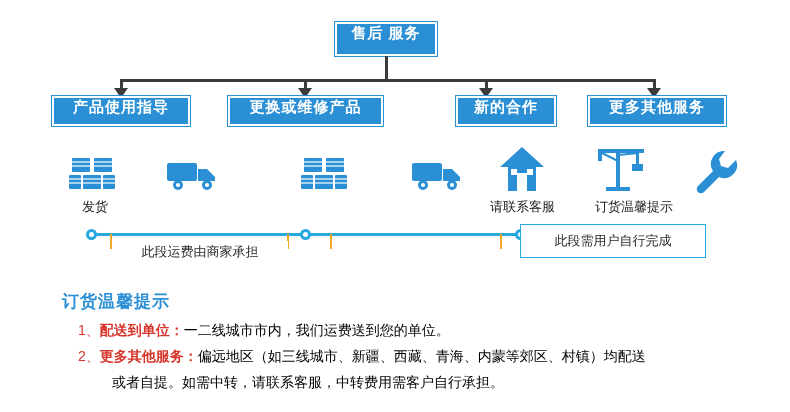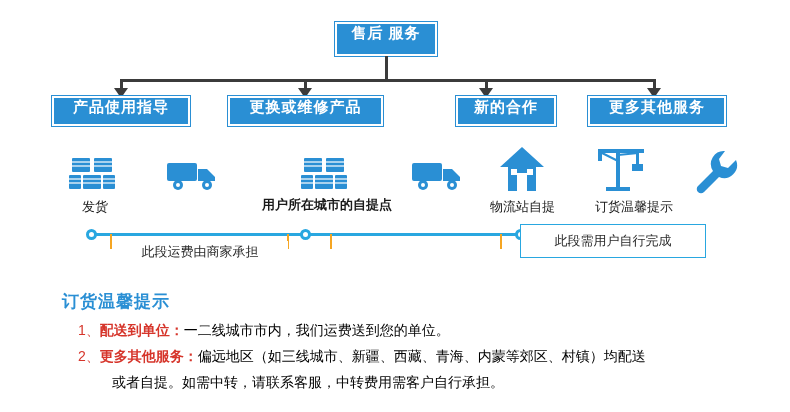--- a/index.html
+++ b/index.html
@@ -224,21 +224,20 @@
         <line x1="26" y1="18" x2="44" y2="18"></line>
         <line x1="15" y1="31" x2="33" y2="31"></line>
         <line x1="15" y1="35" x2="33" y2="35"></line>
         <line x1="1" y1="31" x2="13" y2="31"></line>
         <line x1="1" y1="35" x2="13" y2="35"></line>
         <line x1="35" y1="31" x2="47" y2="31"></line>
         <line x1="35" y1="35" x2="47" y2="35"></line>
       </g>
     </svg>
   </div>
-  <div class="icon-label bold" style="left:247px; top:196px; width:160px;">用户所在城市的自提点</div>
 
   <div class="icon-wrap" style="left:410px; top:155px; width:56px; height:40px;">
     <svg width="56" height="40" viewBox="0 0 56 40">
       <g fill="#2a8fd4">
         <rect x="2" y="8" width="30" height="18" rx="2"></rect>
         <path d="M33 14 h9 l8 8 v4 h-17 z"></path>
         <circle cx="13" cy="30" r="5"></circle>
         <circle cx="42" cy="30" r="5"></circle>
       </g>
       <circle cx="13" cy="30" r="2" fill="#ffffff"></circle>
@@ -247,21 +246,21 @@
   </div>
 
   <div class="icon-wrap" style="left:498px; top:145px; width:48px; height:50px;">
     <svg width="48" height="50" viewBox="0 0 48 50">
       <path d="M24 2 L46 22 H38 V46 H10 V22 H2 Z" fill="#2a8fd4"></path>
       <rect x="19" y="28" width="10" height="18" fill="#ffffff"></rect>
       <rect x="13" y="24" width="6" height="6" fill="#ffffff"></rect>
       <rect x="29" y="24" width="6" height="6" fill="#ffffff"></rect>
     </svg>
   </div>
-  <div class="icon-label" style="left:490px; top:198px; width:64px;">物流站自提</div>
+  <div class="icon-label" style="left:490px; top:198px; width:64px;">请联系客服</div>
 
   <div class="icon-wrap" style="left:592px; top:143px; width:56px; height:52px;">
     <svg width="56" height="52" viewBox="0 0 56 52">
       <g fill="#2a8fd4">
         <rect x="24" y="8" width="4" height="40"></rect>
         <rect x="6" y="6" width="46" height="4"></rect>
         <rect x="6" y="6" width="4" height="12"></rect>
         <rect x="44" y="10" width="3" height="12"></rect>
         <rect x="40" y="21" width="11" height="7"></rect>
         <rect x="14" y="44" width="24" height="4"></rect>

